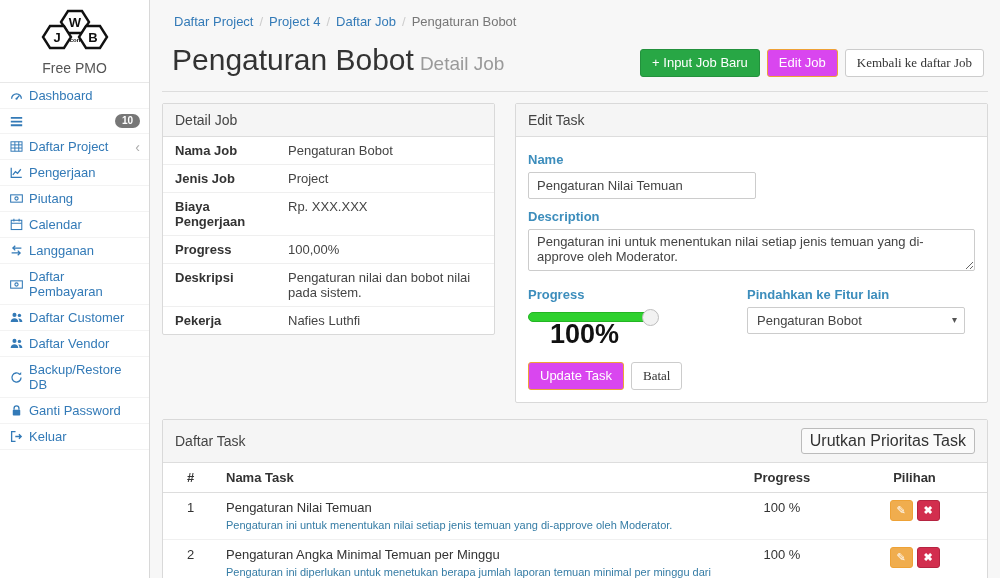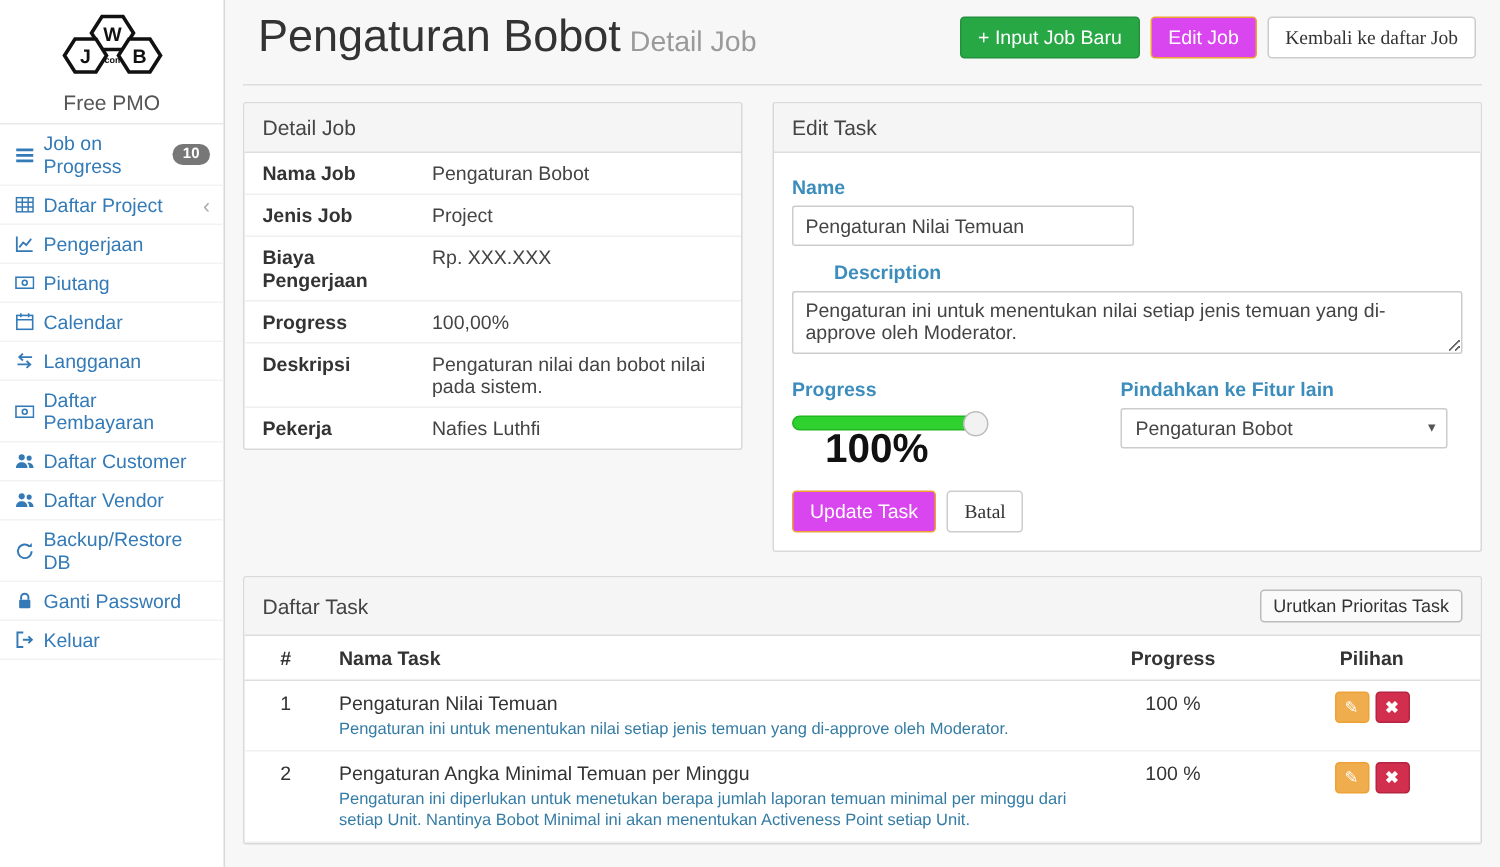--- a/index.html
+++ b/index.html
@@ -16,29 +16,29 @@
   .badge { margin-left:auto; background:#777; color:#fff; border-radius:9px; font-size:10px; font-weight:bold; padding:2px 7px; line-height:10px; }
   .chev { margin-left:auto; color:#aaa; font-size:14px; line-height:10px; }
 
   
   .main { position:absolute; left:150px; top:0; width:850px; height:578px; padding:0 12px; overflow:hidden; }
   .breadcrumb { padding:14px 4px 6px 12px; font-size:13px; }
   .breadcrumb a { color:#337ab7; text-decoration:none; }
   .breadcrumb .sep { color:#ccc; padding:0 6px; }
   .breadcrumb .current { color:#777; }
 
-  .page-header { display:flex; align-items:center; justify-content:space-between; padding:8px 4px 14px 10px; border-bottom:1px solid #ddd; }
+  .page-header { display:flex; align-items:flex-end; justify-content:space-between; padding:8px 4px 14px 10px; border-bottom:1px solid #ddd; }
   .page-title { font-size:30px; font-weight:400; color:#333; }
   .page-title small { font-size:19px; color:#9a9a9a; font-weight:400; margin-left:6px; }
   .actions { display:flex; gap:7px; align-items:center; }
   .btn { display:inline-block; border-radius:3px; font-size:13px; padding:5px 11px; cursor:pointer; border:1px solid transparent; line-height:16px; white-space:nowrap; }
   .btn-green { background:#28a745; border-color:#23913d; color:#fff; }
   .btn-orange { background:#d946ef; border-color:#eea236; color:#fff; }
   .btn-default { background:#fff; border-color:#ccc; color:#333;font-family:Liberation Serif, serif; }
-  .btn-sm { font-size:12px; padding:3px 8px; background:#fafafa; border:1px solid #bbb; color:#333; border-radius:3px; }
+  .btn-sm { font-size:16px; padding:3px 8px; background:#fafafa; border:1px solid #bbb; color:#333; border-radius:3px; }
 
   .panel-row { display:flex; gap:20px; margin:11px 0 0 0; align-items:flex-start; }
   .panel { background:#fff; border:1px solid #d9d9d9; border-radius:2px; }
   .panel-hd { background:#f5f5f5; border-bottom:1px solid #ddd; padding:8px 12px; font-size:14px; color:#444; display:flex; align-items:center; justify-content:space-between; }
 
   
   .panel-detail { width:333px; }
   .kv-row { display:flex; border-bottom:1px solid #efefef; }
   .kv-row:last-child { border-bottom:none; }
   .kv-label { width:125px; font-weight:bold; padding:6px 6px 6px 12px; }
@@ -92,25 +92,34 @@
       <text x="19" y="34" text-anchor="middle" font-size="13" font-weight="bold" fill="#111">J</text>
       <text x="55" y="34" text-anchor="middle" font-size="13" font-weight="bold" fill="#111">B</text>
       <text x="37" y="34" text-anchor="middle" font-size="6" font-weight="bold" fill="#111">.com</text>
     </svg>
     <div class="brand">Free PMO</div>
   </div>
 
   <nav class="menu">
     <a href="#">
       <span class="ic">
+          <svg viewBox="0 0 16 16" fill="none" stroke="currentColor" stroke-width="1.6">
+            <path d="M2 12a6 6 0 0 1 12 0"></path>
+            <path d="M8 12L11.4 8.2"></path>
+            <circle cx="8" cy="12" r="1.3" fill="currentColor" stroke="none"></circle>
+          </svg>
+        </span>
+      <span>Dashboard</span>
+    </a>
+    <a href="#">
+      <span class="ic">
           <svg viewBox="0 0 16 16" fill="currentColor">
             <path d="M1 2.5h14v2.2H1zM1 7h14v2.2H1zM1 11.5h14v2.2H1z"></path>
           </svg>
         </span>
-      <span>Job on Progress</span>
       <span class="badge">10</span>
     </a>
     <a href="#">
       <span class="ic">
           <svg viewBox="0 0 16 16" fill="none" stroke="currentColor" stroke-width="1.2">
             <rect x="1.2" y="2.2" width="13.6" height="11.6"></rect>
             <path d="M1.2 6h13.6M1.2 9.9h13.6M6 2.2v11.6M10.8 2.2v11.6"></path>
           </svg>
         </span>
       <span>Daftar Project</span>
@@ -208,20 +217,23 @@
             <path d="M6.5 8h7M11 5.2L13.8 8 11 10.8"></path>
           </svg>
         </span>
       <span>Keluar</span>
     </a>
   </nav>
 </div>
 
 <div class="main">
 
+  <div class="breadcrumb">
+    <a href="#">Daftar Project</a><span class="sep">/</span><a href="#">Project 4</a><span class="sep">/</span><a href="#">Daftar Job</a><span class="sep">/</span><span class="current">Pengaturan Bobot</span>
+  </div>
 
   <div class="page-header">
     <div class="page-title">
       <span>Pengaturan Bobot</span><small>Detail Job</small>
     </div>
     <div class="actions">
       <button class="btn btn-green"><span>+</span> <span>Input Job Baru</span></button>
       <button class="btn btn-orange">Edit Job</button>
       <button class="btn btn-default">Kembali ke daftar Job</button>
     </div>
@@ -261,21 +273,21 @@
       </div>
     </div>
 
     <div class="panel panel-edit">
       <div class="panel-hd">
           <span>Edit Task</span>
         </div>
       <div class="body">
         <div class="flabel">Name</div>
         <input class="txt-input" type="text" value="Pengaturan Nilai Temuan" style="">
-        <div class="flabel" style="margin-top:10px;margin-left:28px;">Description</div>
+        <div class="flabel" style="margin-top:10px;">Description</div>
         <textarea class="txt-area" style="">Pengaturan ini untuk menentukan nilai setiap jenis temuan yang di-approve oleh Moderator.</textarea>
 
         <div class="et-row">
           <div class="et-left">
             <div class="flabel">Progress</div>
             <div class="slider-wrap">
               <div class="slider">
                 <span class="slider-handle"></span>
               </div>
               <span class="pct">100%</span>

